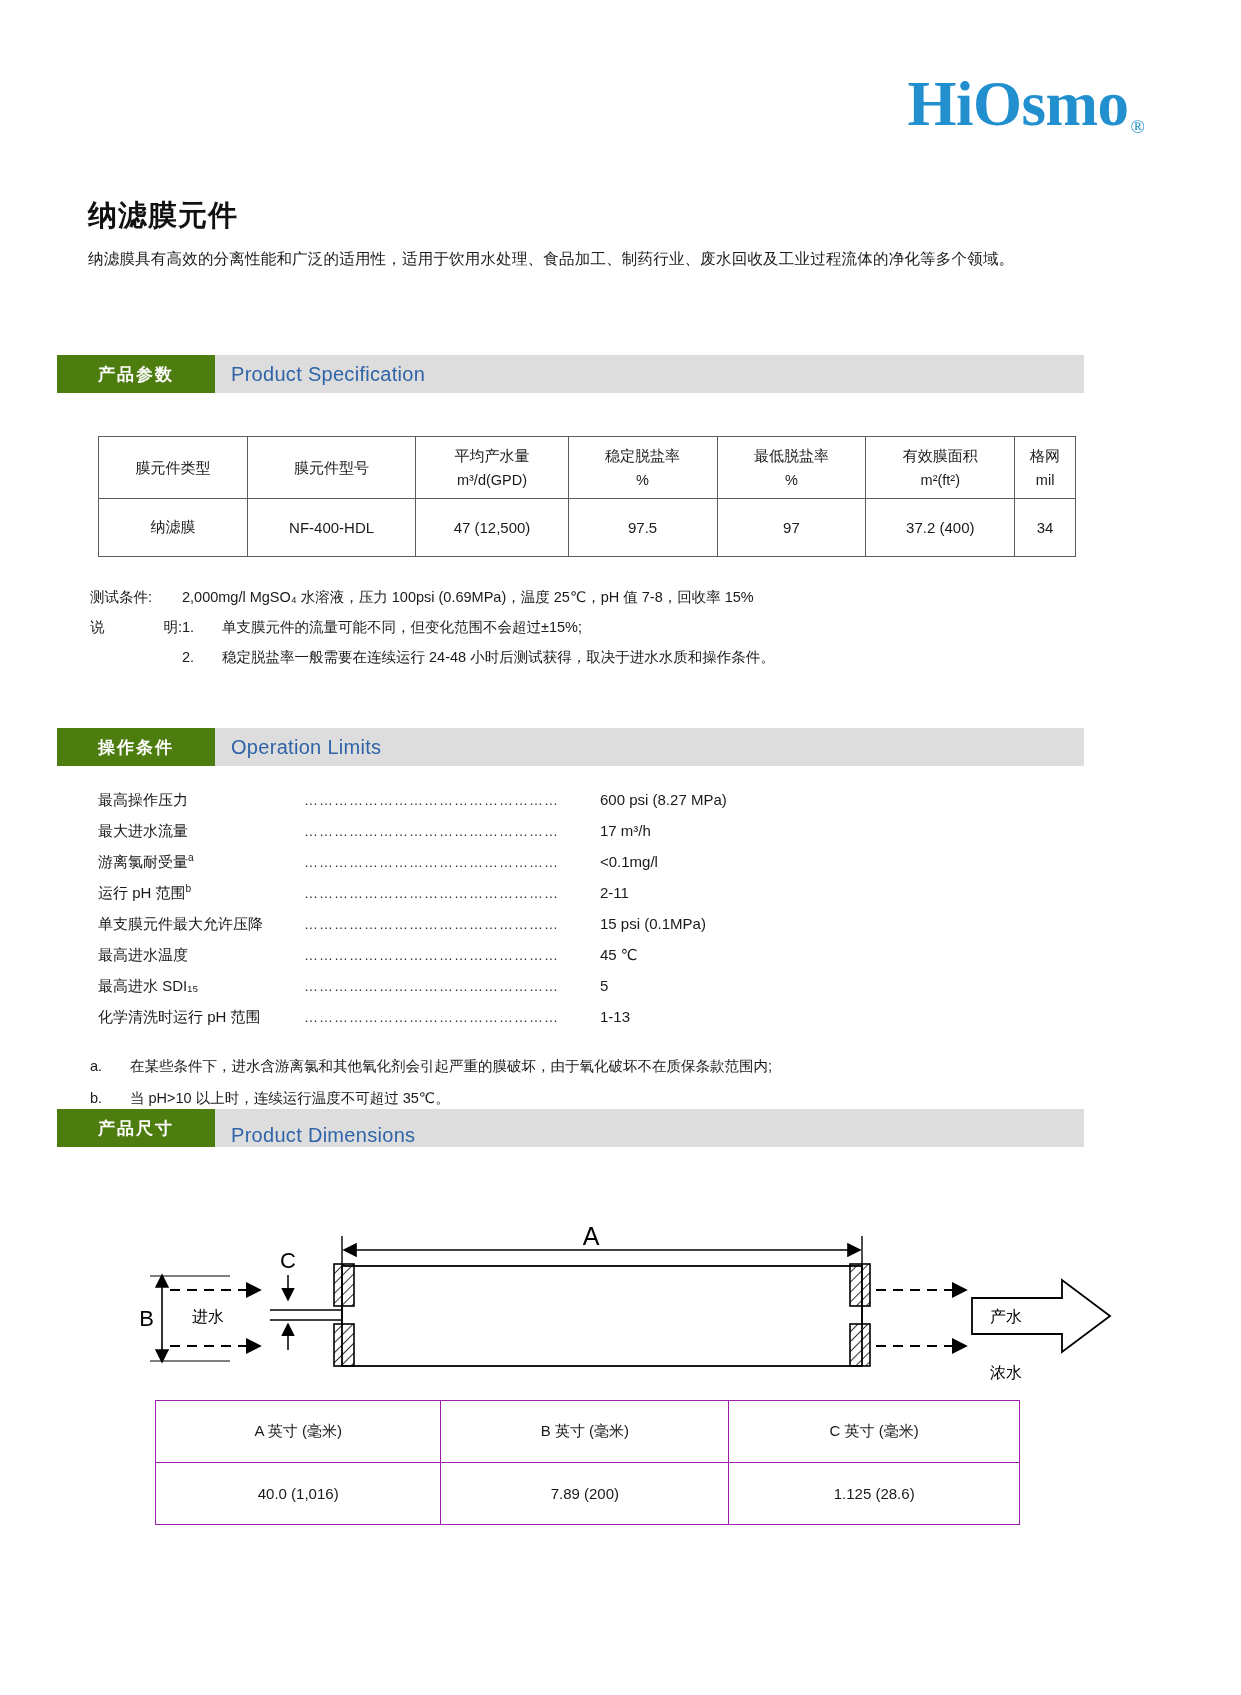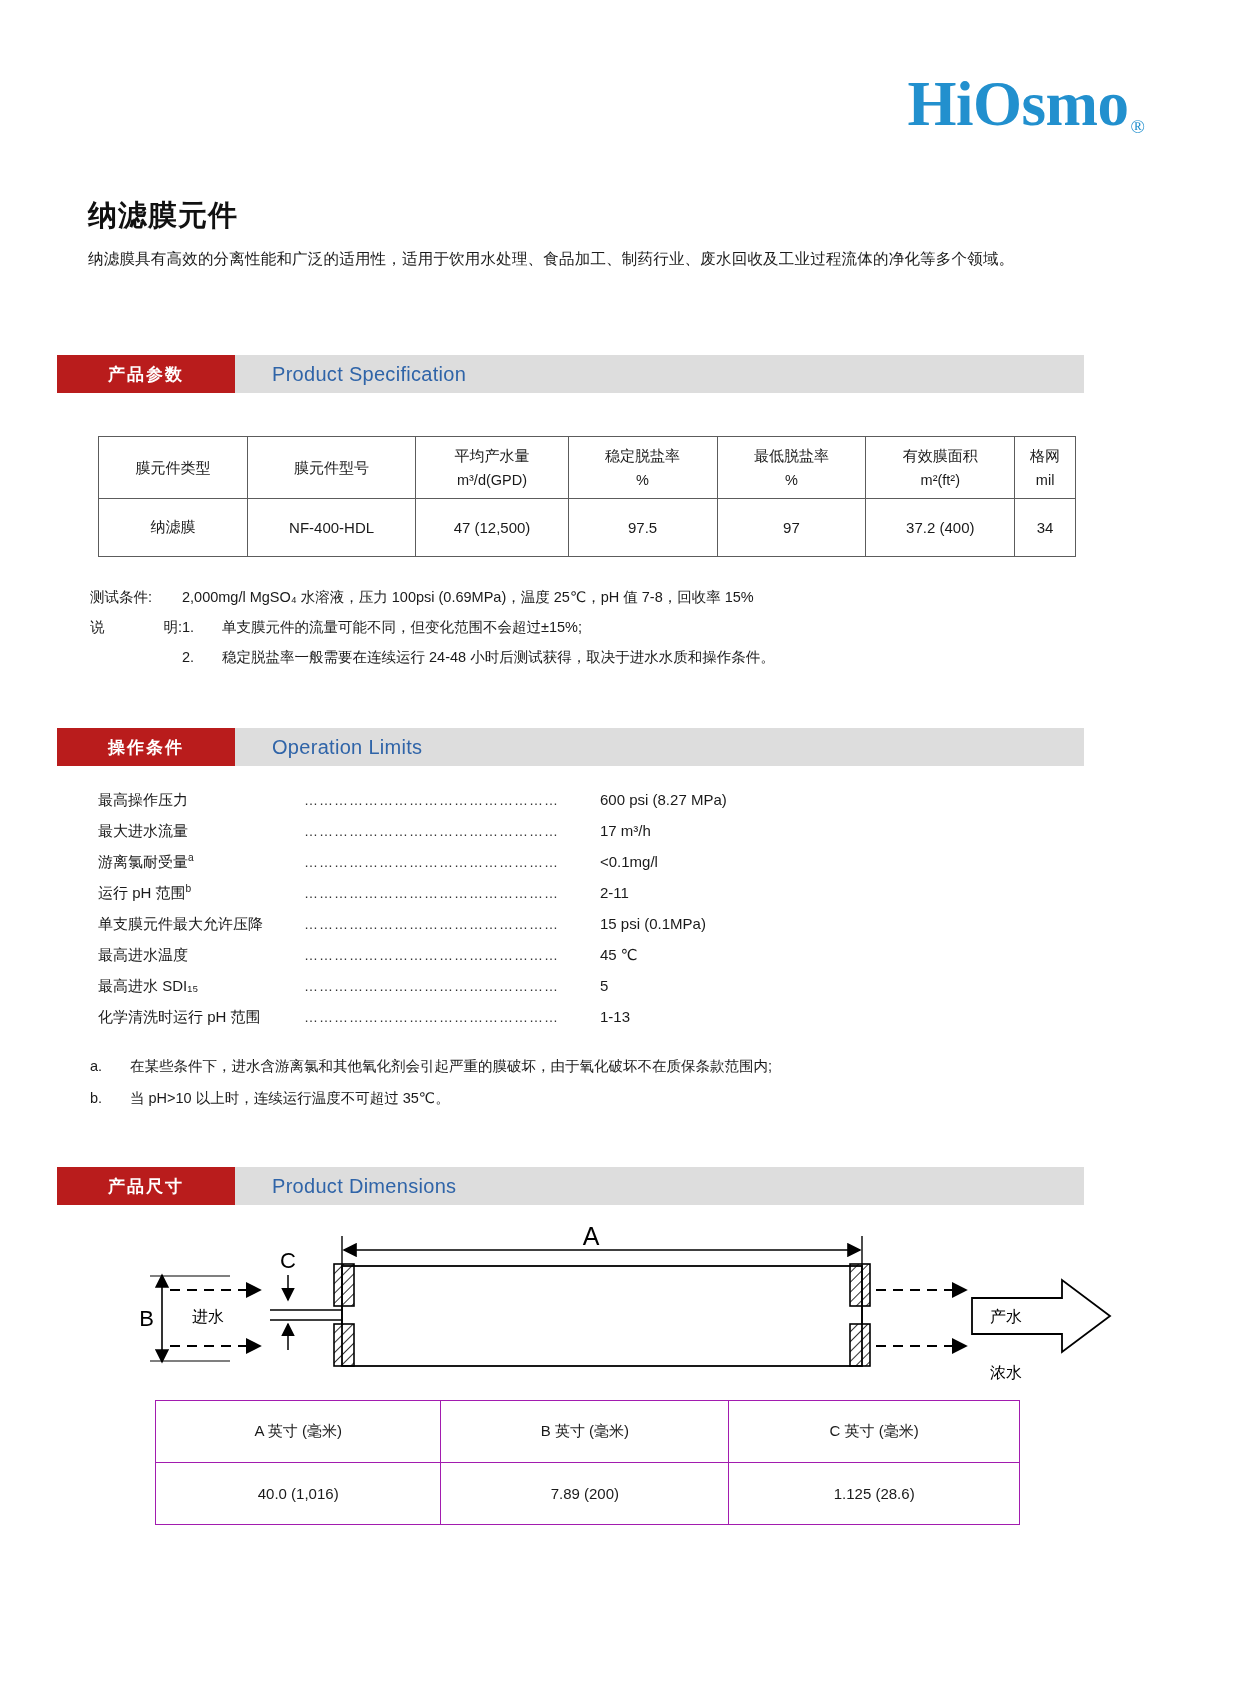--- a/index.html
+++ b/index.html
@@ -72,41 +72,41 @@
   .section-bar {
     position: absolute;
     left: 57px;
     width: 1027px;
     height: 38px;
     background: #dddddd;
     display: flex;
     align-items: center;
   }
   .section-bar .cn {
-    width: 178px;
+    width: 158px;
     height: 38px;
-    background: #b91c1c;
+    background: #4d7c0f;
     color: #ffffff;
     font-size: 17px;
     font-weight: bold;
     letter-spacing: 2px;
     display: flex;
     align-items: center;
     justify-content: center;
   }
   .section-bar .en {
-    margin-left: 37px;
+    margin-left: 16px;
     color: #2f64a8;
     font-size: 20px;
     letter-spacing: 0.3px;
   }
 
   #bar-spec { top: 355px; }
   #bar-limits { top: 728px; }
-  #bar-dims { top: 1167px; }
+  #bar-dims { top: 1109px; align-items: flex-end; }
 
   
   .spec-table {
     position: absolute;
     top: 436px;
     left: 98px;
     width: 978px;
     border-collapse: collapse;
     font-size: 15px;
   }

